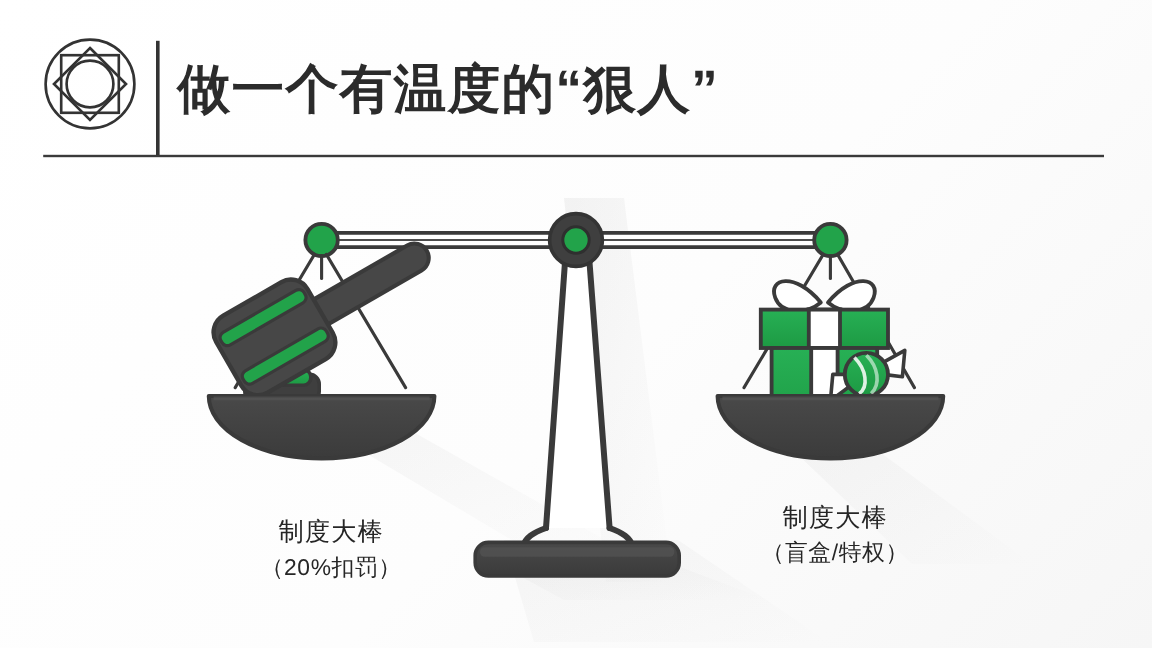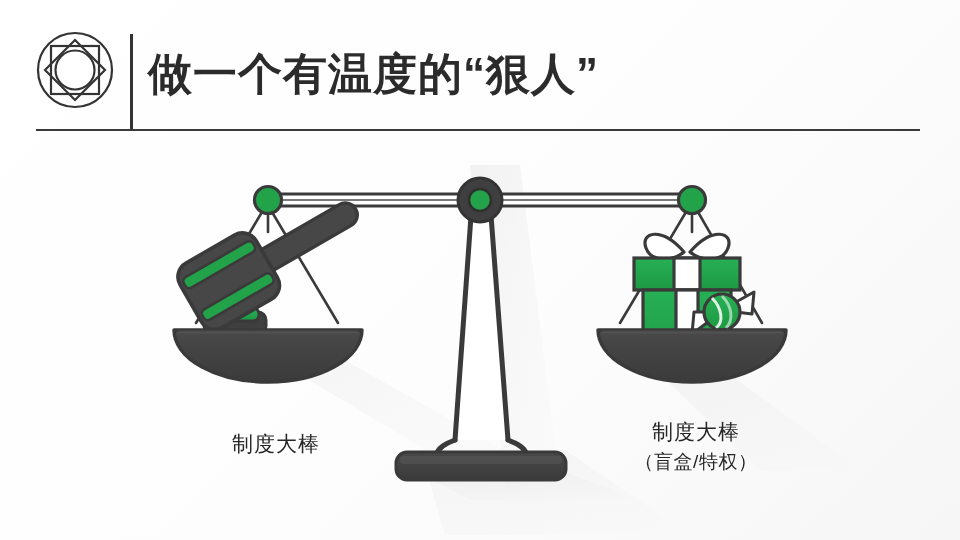--- a/index.html
+++ b/index.html
@@ -240,20 +240,21 @@
 
         <path d="M598,190 L786,190 A94,52 0 0 1 598,190 Z" fill="url(#panGrad)" stroke="#3A3A3A" stroke-width="3.4" stroke-linejoin="round"></path>
         <path d="M602,192 L782,192" stroke="#5A5A5A" stroke-width="3" opacity="0.55"></path>
       </g>
 
     </svg>
   </div>
 
   <div class="caption" id="caption-left">
     <div class="caption-title">制度大棒</div>
+    <div class="caption-sub">（20%扣罚）</div>
   </div>
 
   <div class="caption" id="caption-right">
     <div class="caption-title">制度大棒</div>
     <div class="caption-sub">（盲盒/特权）</div>
   </div>
 
 </div>
 
 </body></html>

